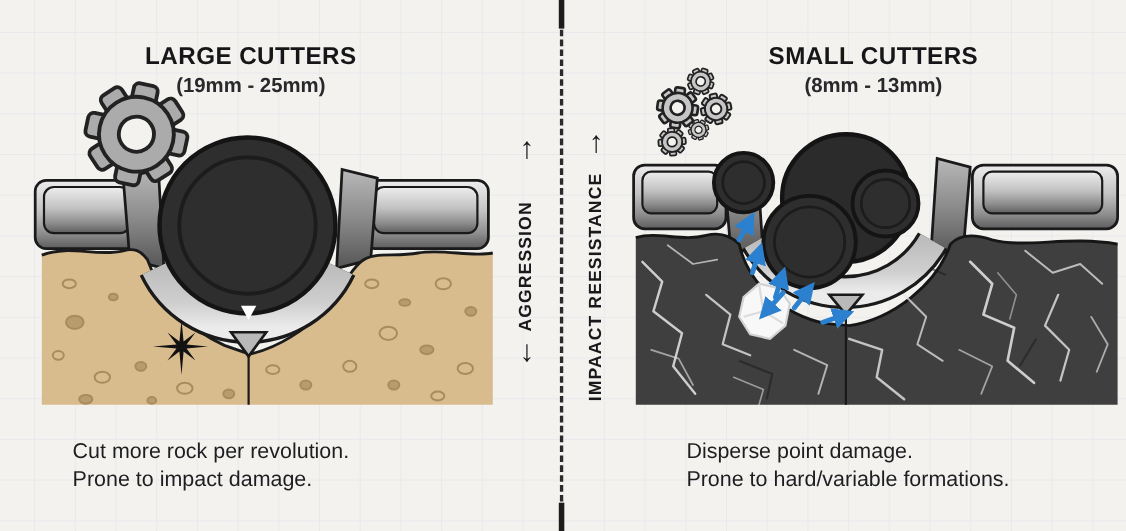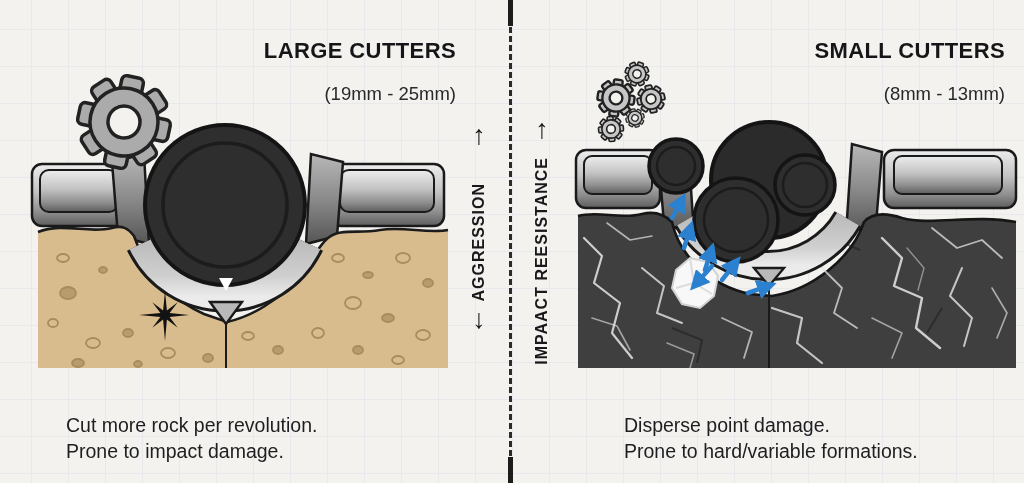--- a/index.html
+++ b/index.html
@@ -2,45 +2,45 @@
 <html><head>
 <meta charset="utf-8">
 <style>
   html,body{margin:0;padding:0;}
   body{width:1024px;height:483px;overflow:hidden;font-family:"Liberation Sans",sans-serif;}
   .stage{position:relative;width:1024px;height:483px;
     background-color:#f3f2ef;
     background-image:linear-gradient(#e8e9ec 1px,transparent 1px),
                      linear-gradient(90deg,#e8e9ec 1px,transparent 1px);
     background-size:37px 37px;background-position:-6px -8px;color:#1a1a1c;}
-  .title-block{position:absolute;top:38px;text-align:right;}
+  .title-block{position:absolute;top:38px;text-align:center;}
   .title-block .t{font-size:22px;font-weight:bold;letter-spacing:.4px;color:#161618;}
-  .title-block .s{font-size:18.5px;margin-top:19px;color:#29292c;}
-  .notes{position:absolute;top:412px;font-size:19.5px;line-height:26px;color:#1e1e20;}
+  .title-block .s{font-size:18.5px;margin-top:3px;color:#29292c;font-weight:bold;}
+  .notes{position:absolute;top:397px;font-size:19.5px;line-height:26px;color:#1e1e20;}
   .divider{position:absolute;left:509px;top:0;height:483px;width:0;border-left:3px dashed #2b2b2b;}
   .cap{position:absolute;left:508px;width:5px;background:#1c1c1c;}
   .cap.top{top:0;height:26px;}
   .cap.bot{top:457px;height:26px;}
   .vwrap{position:absolute;width:34px;display:flex;align-items:center;justify-content:center;}
   .vlabel{writing-mode:vertical-rl;transform:rotate(180deg);font-weight:bold;font-size:16px;
     letter-spacing:1px;white-space:nowrap;color:#19191b;}
   .axarrow{position:absolute;width:30px;text-align:center;font-size:27px;font-weight:bold;color:#19191b;line-height:1;}
   svg{position:absolute;display:block;}
 </style>
 </head>
 <body>
 
 <div class="stage">
 
   <div class="title-block" style="left:0;width:456px;">
     <div class="t">LARGE CUTTERS</div>
     <div class="s">(19mm - 25mm)</div>
   </div>
 
-  <div class="title-block" style="left:553px;width:452px;">
+  <div class="title-block" style="left:568px;width:452px;">
     <div class="t">SMALL CUTTERS</div>
     <div class="s">(8mm - 13mm)</div>
   </div>
 
   <svg style="left:8px;top:118px;" width="444" height="252" viewBox="0 0 444 252">
     <defs>
       <linearGradient id="metalV" x1="0" y1="0" x2="0" y2="1">
         <stop offset="0" stop-color="#ededed"></stop>
           <stop offset="0.45" stop-color="#c3c3c3"></stop>
         <stop offset="0.78" stop-color="#8d8d8d"></stop>

